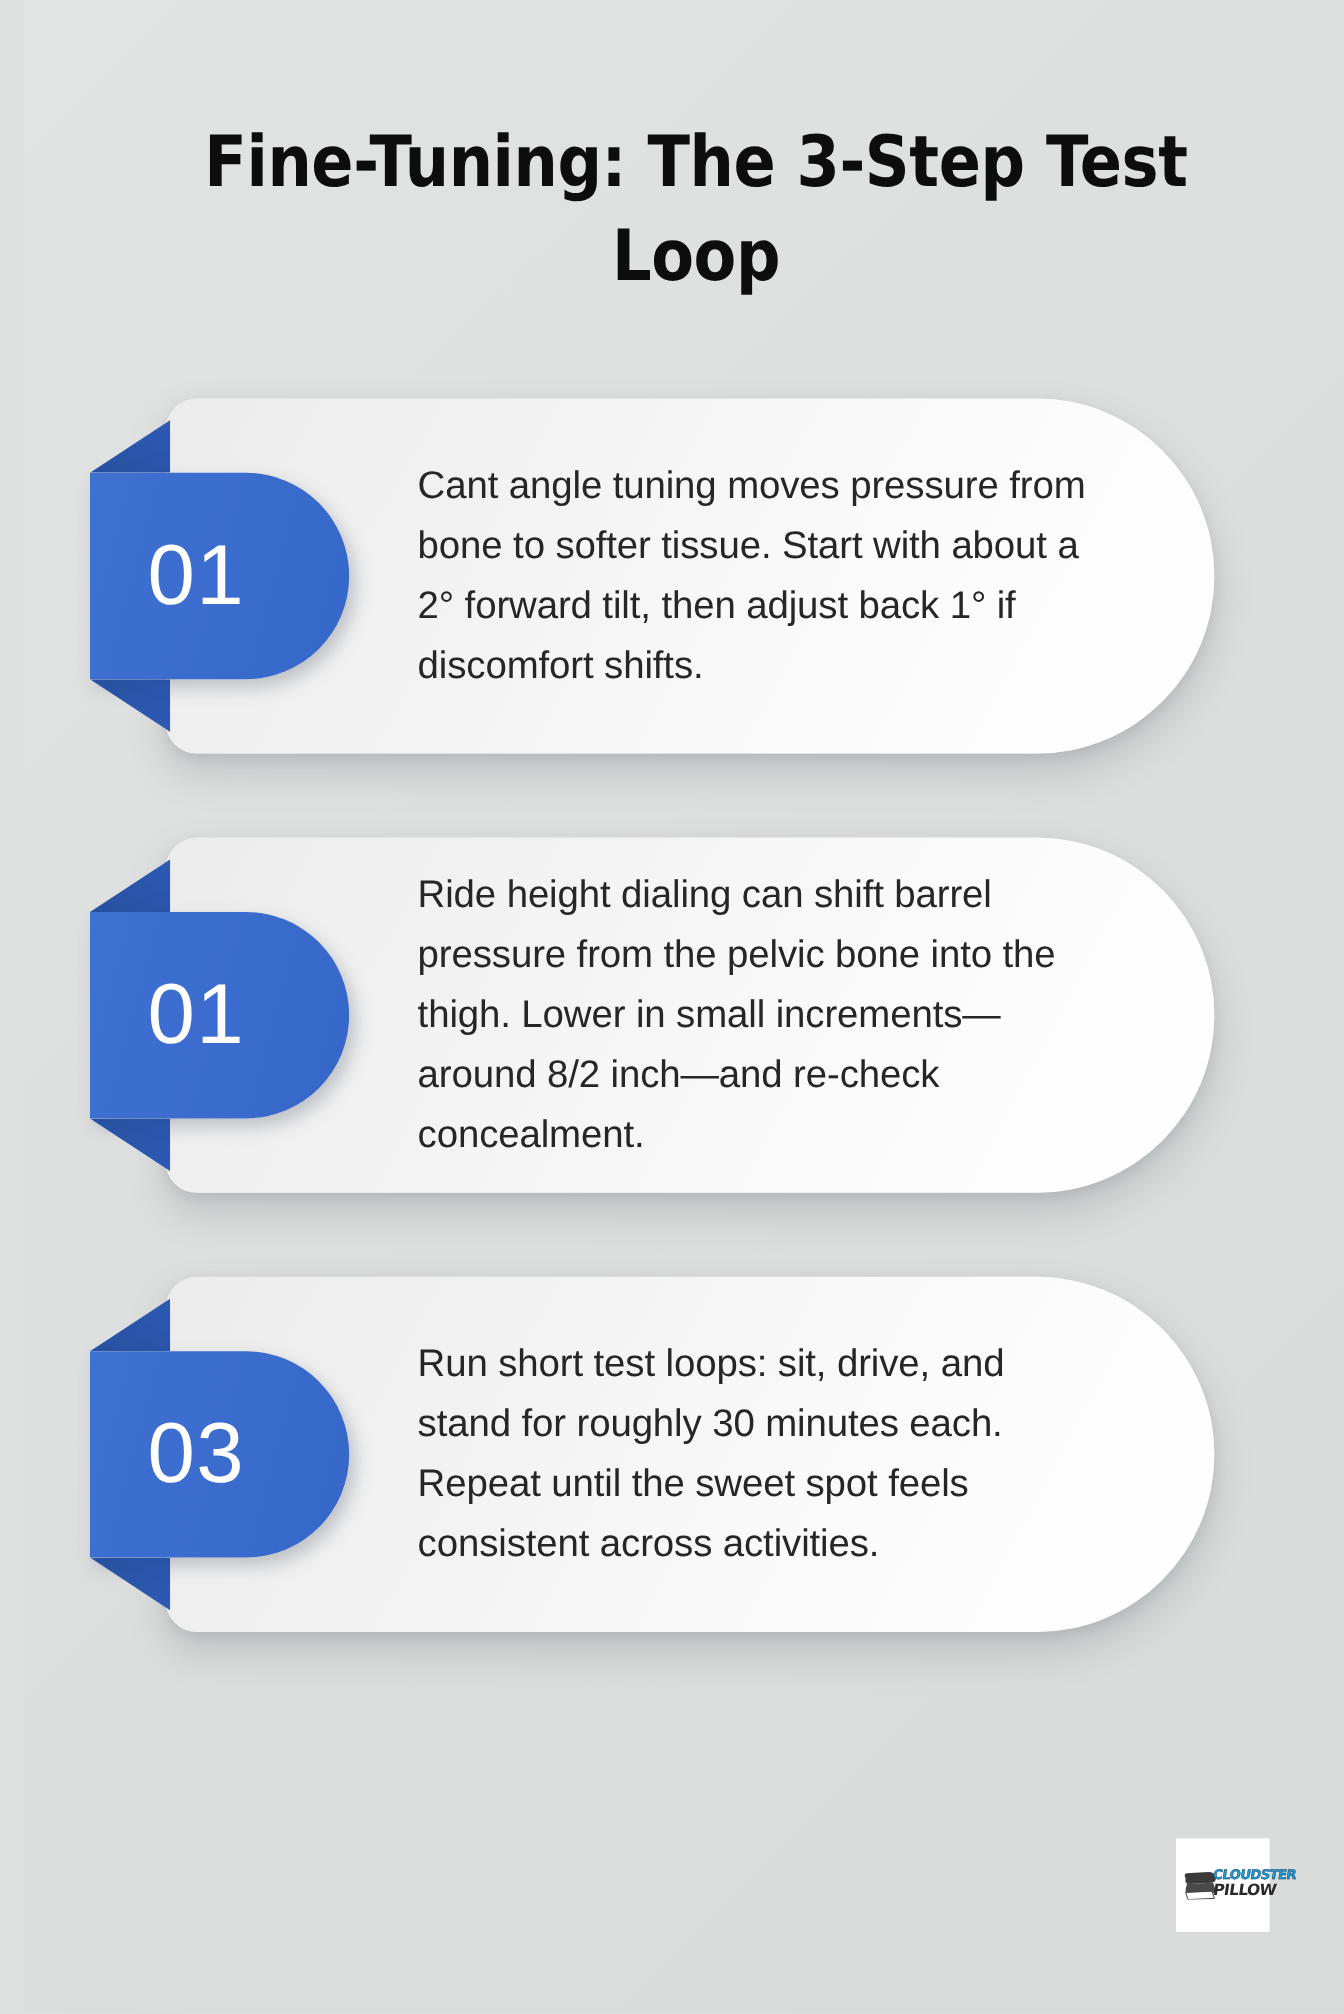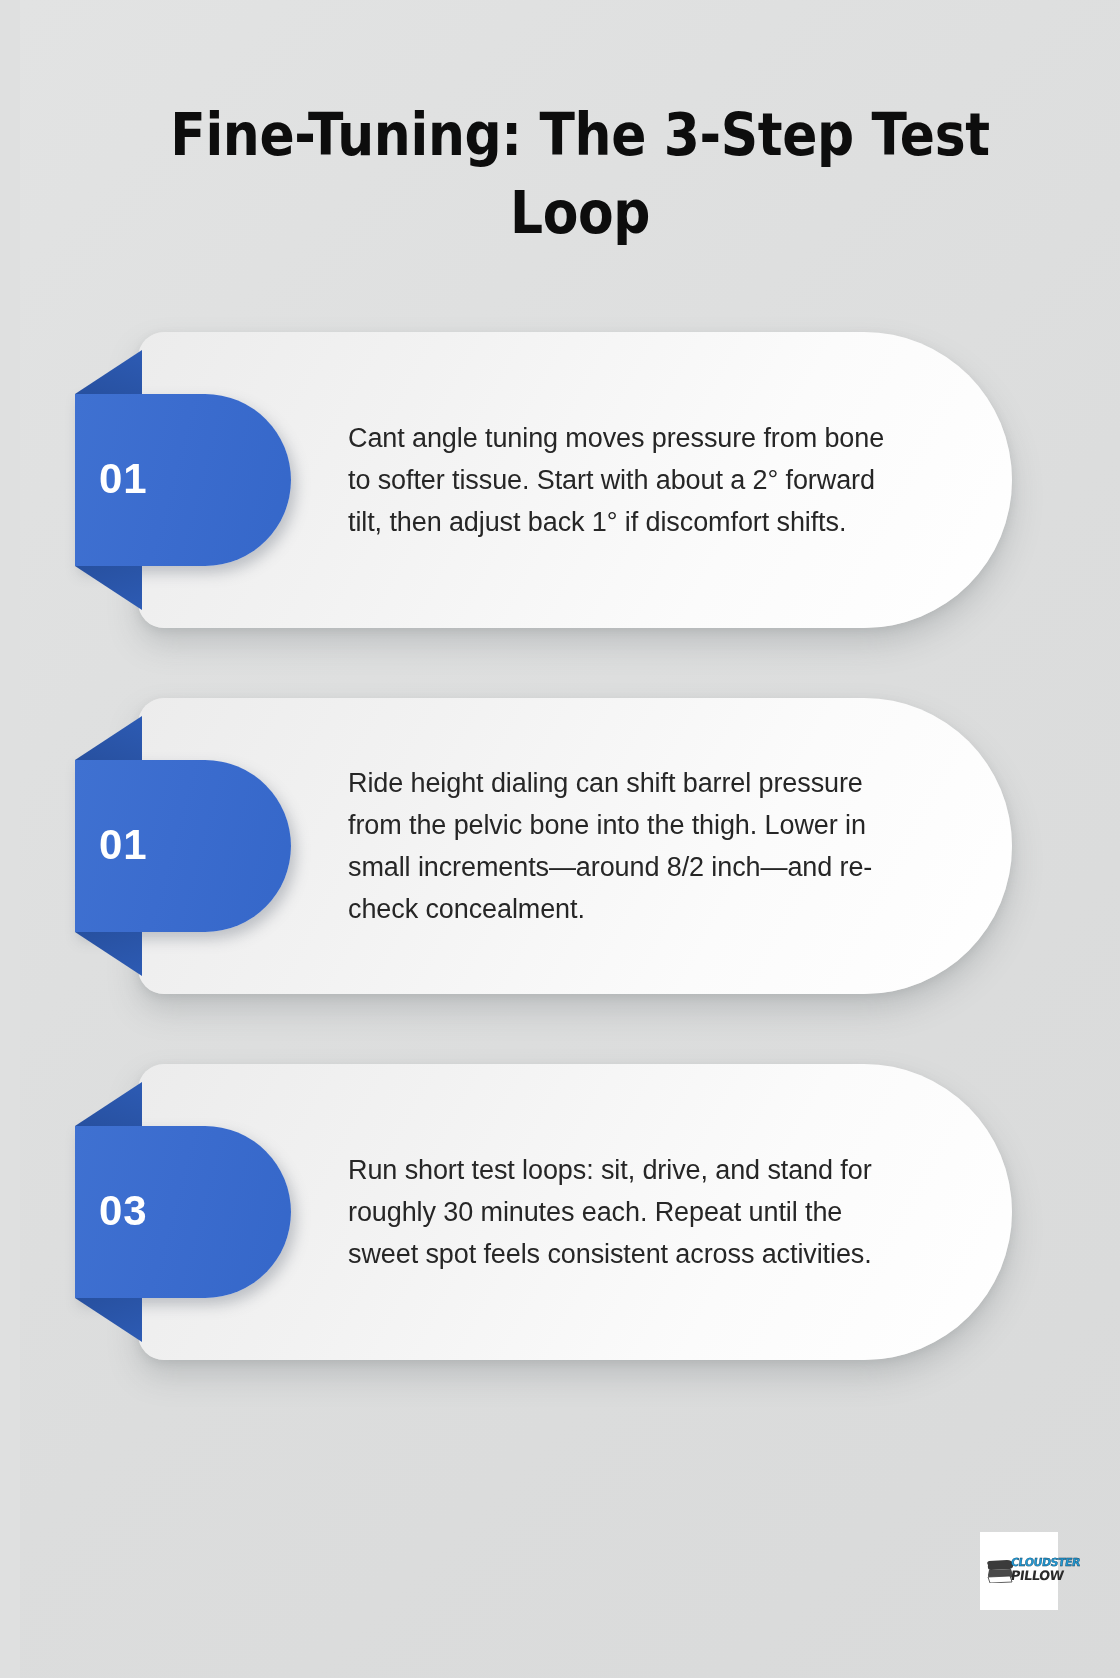--- a/index.html
+++ b/index.html
@@ -90,25 +90,25 @@
     background: linear-gradient(105deg, #3f71d1 0%, #3b6cce 45%, #3567c9 100%);
     border-radius: 0 92px 92px 0;
     box-shadow: 5px 7px 14px rgba(90,100,115,0.34);
     display: flex;
     align-items: center;
     justify-content: flex-start;
   }
   .badge-num {
     color: #ffffff;
     font-family: "Liberation Sans", sans-serif;
-    font-weight: 700;
-    font-size: 42px;
+    font-weight: 400;
+    font-size: 71px;
     line-height: 1;
     letter-spacing: 1px;
-    padding-left: 24px;
+    padding-left: 48px;
     margin-top: -2px;
   }
   
   .fold {
     position: absolute;
     left: 0;
     width: 67px;
     height: 44px;
     z-index: 2;
   }
@@ -130,21 +130,21 @@
     top: 0;
     width: 560px;
     height: 296px;
     display: flex;
     align-items: center;
     z-index: 4;
   }
   .card-text p {
     margin: 0;
     font-family: "Liberation Sans", sans-serif;
-    font-size: 27px;
+    font-size: 32px;
     line-height: 1.56;
     color: #262626;
     letter-spacing: -0.1px;
   }
 
   
   .logo-tile {
     position: absolute;
     right: 82px;
     bottom: 68px;

